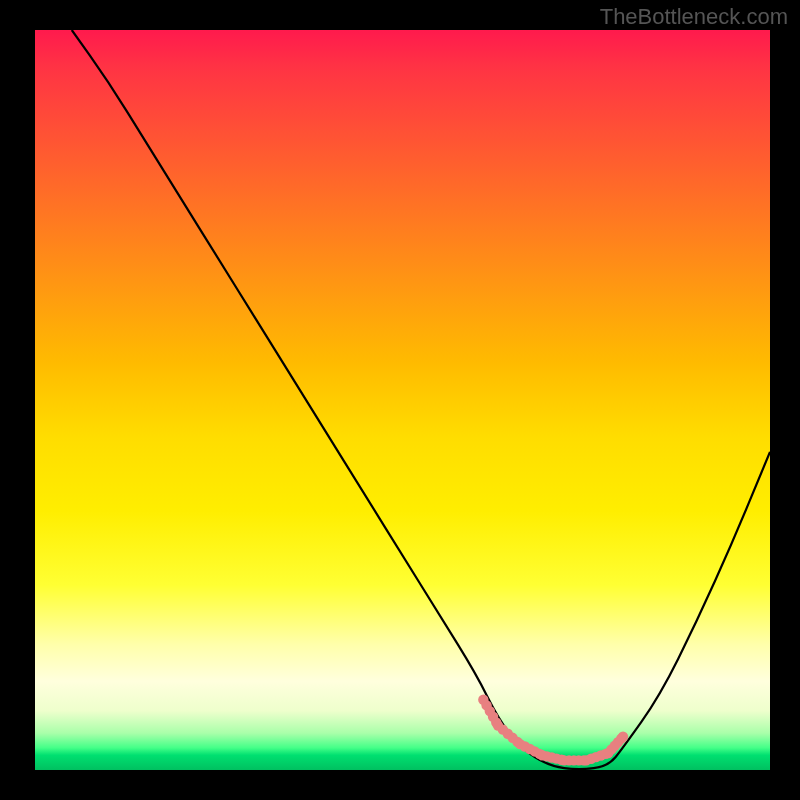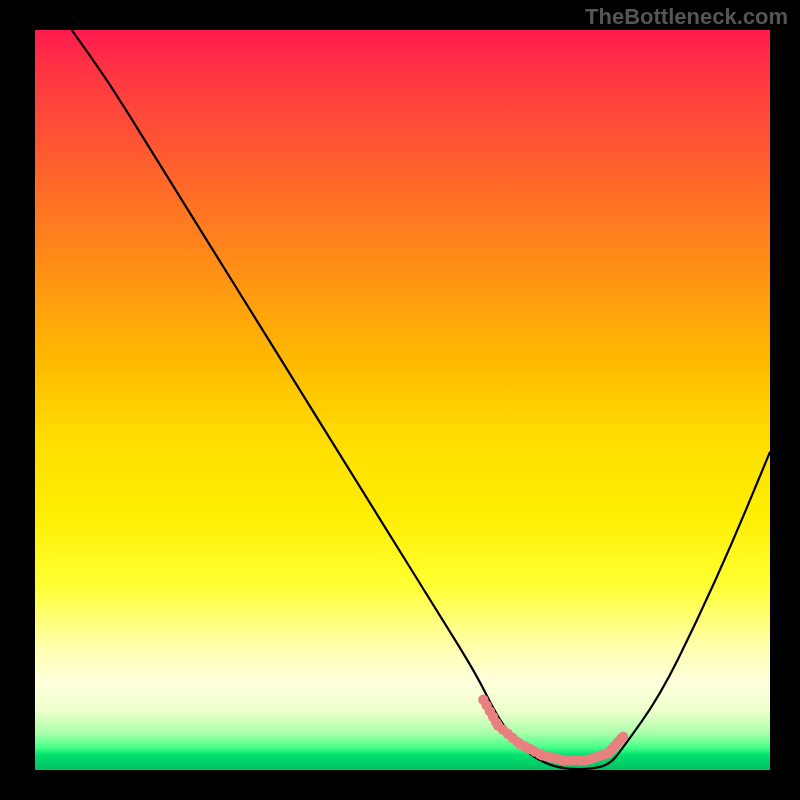--- a/index.html
+++ b/index.html
@@ -10,21 +10,21 @@
     position: relative;
     overflow: hidden;
     font-family: Arial, sans-serif;
   }
   .watermark {
     position: absolute;
     top: 4px;
     right: 12px;
     color: #555;
     font-size: 22px;
-    font-weight: 700;
+    font-weight: 400;
     z-index: 10;
   }
   .plot-area {
     position: absolute;
     left: 35px;
     top: 30px;
     width: 735px;
     height: 740px;
     background: linear-gradient(to bottom,
       #ff1a4d 0%,

